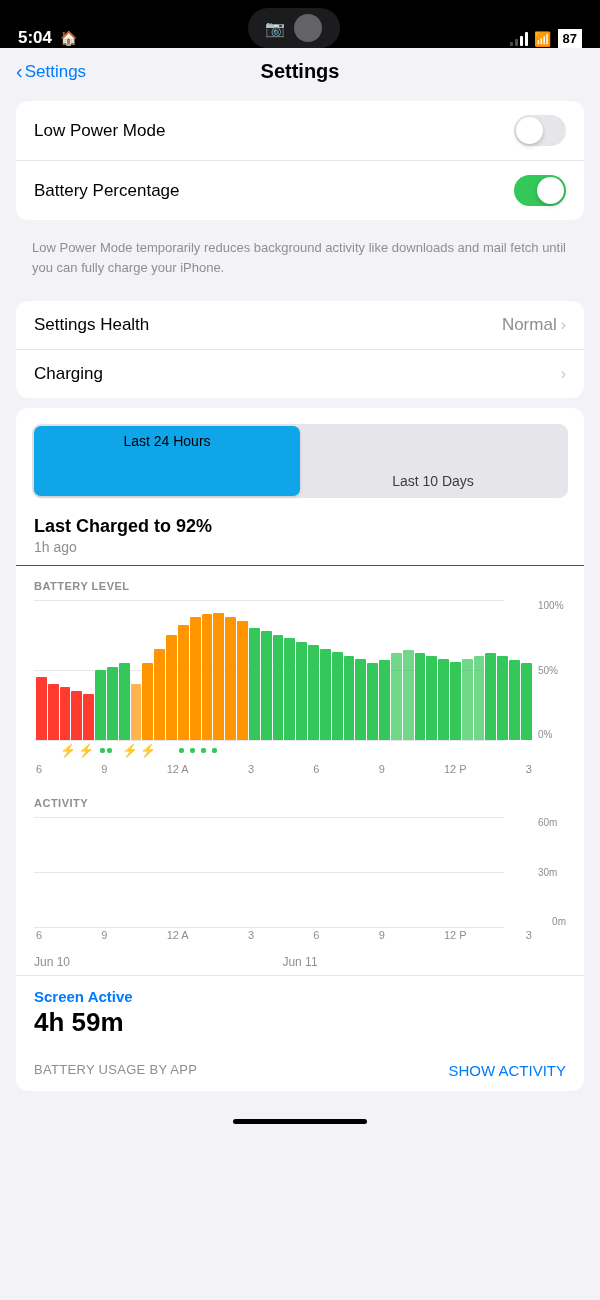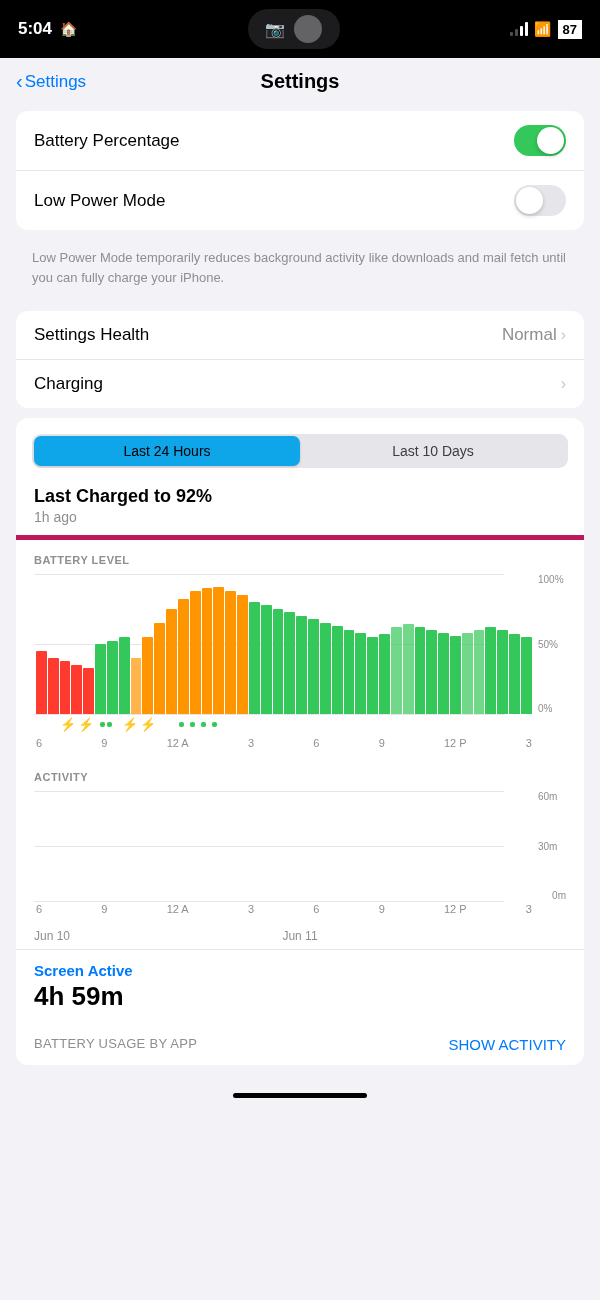--- a/index.html
+++ b/index.html
@@ -8,23 +8,23 @@
       width: 600px;
       min-height: 1300px;
       background: #f2f2f7;
       font-family: -apple-system, BlinkMacSystemFont, 'Helvetica Neue', sans-serif;
       overflow-x: hidden;
     }
 
     
     .status-bar {
       background: #000;
-      height: 58px;
-      display: flex;
-      align-items: center;
+      height: 48px;
+      display: flex;
+      align-items: flex-end;
       justify-content: space-between;
       padding: 0 18px;
       color: #fff;
     }
     .status-time {
       font-size: 17px;
       font-weight: 600;
       color: #fff;
     }
     .status-center {
@@ -195,26 +195,27 @@
       font-weight: 500;
       cursor: pointer;
       color: #000;
     }
     .seg-btn.active {
       background: #0ea5e9;
       box-shadow: 0 1px 3px rgba(0,0,0,0.15);
     }
     .seg-btn.inactive {
       color: #3c3c43;
+      margin-top: 40px;
     }
 
     
     .charge-info {
       padding: 4px 18px 10px;
-      border-bottom: 5px solid #be185d;
+      border-bottom: 1px solid #be185d;
     }
     .charge-title {
       font-size: 18px;
       font-weight: 700;
       color: #000;
     }
     .charge-subtitle {
       font-size: 14px;
       color: #8e8e93;
       margin-top: 2px;
@@ -326,28 +327,28 @@
 <div class="nav-bar">
   <div class="nav-back">
     <span class="nav-back-arrow">‹</span>
     <span>Settings</span>
   </div>
   <span class="nav-title">Settings</span>
 </div>
 
 <div class="card">
   <div class="card-row">
+    <span class="card-label">Low Power Mode</span>
+    <div class="toggle off">
+      <div class="toggle-thumb"></div>
+    </div>
+  </div>
+  <div class="card-row">
     <span class="card-label">Battery Percentage</span>
     <div class="toggle on">
-      <div class="toggle-thumb"></div>
-    </div>
-  </div>
-  <div class="card-row">
-    <span class="card-label">Low Power Mode</span>
-    <div class="toggle off">
       <div class="toggle-thumb"></div>
     </div>
   </div>
 </div>
 
 <div class="description-text">Low Power Mode temporarily reduces background activity like downloads and mail fetch until you can fully charge your iPhone.</div>
 
 <div class="card">
   <div class="card-row">
     <span class="card-label">Settings Health</span>

